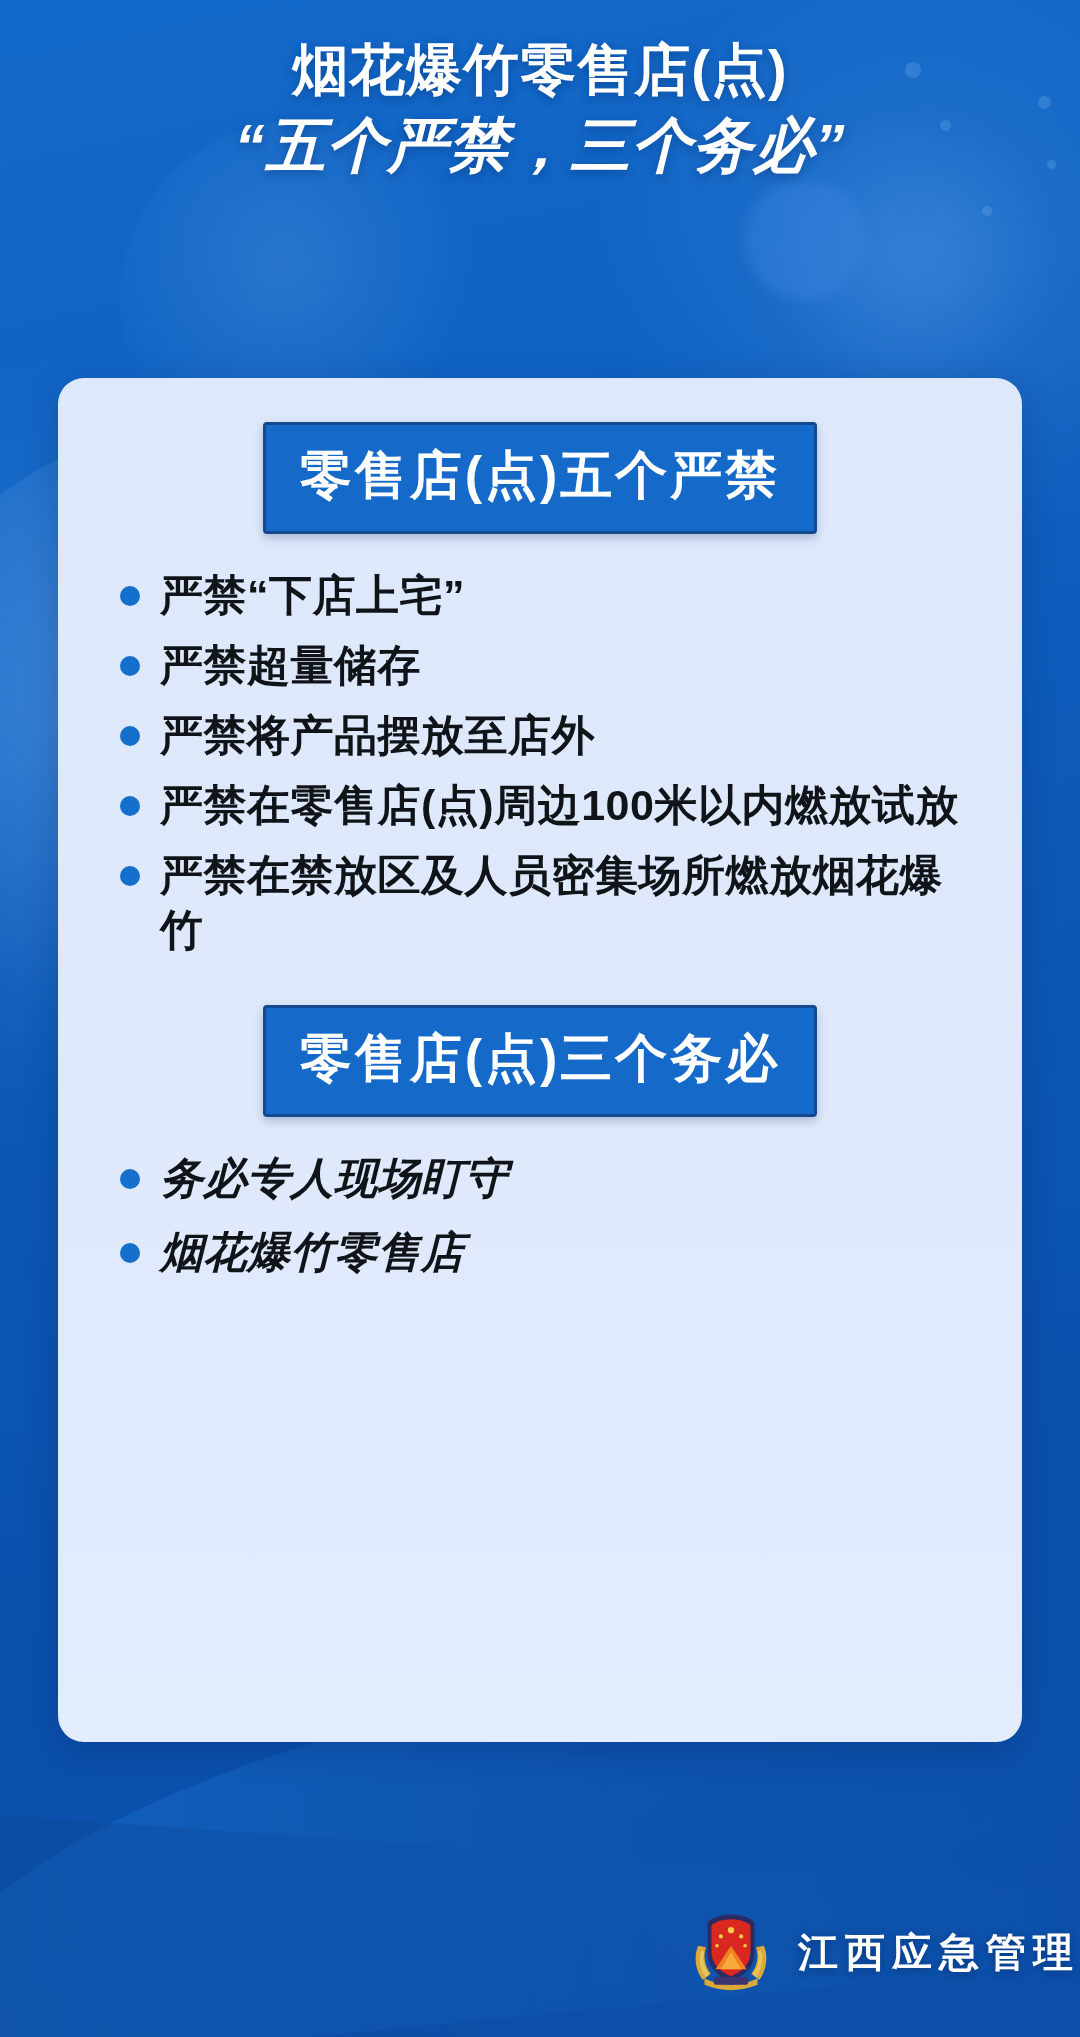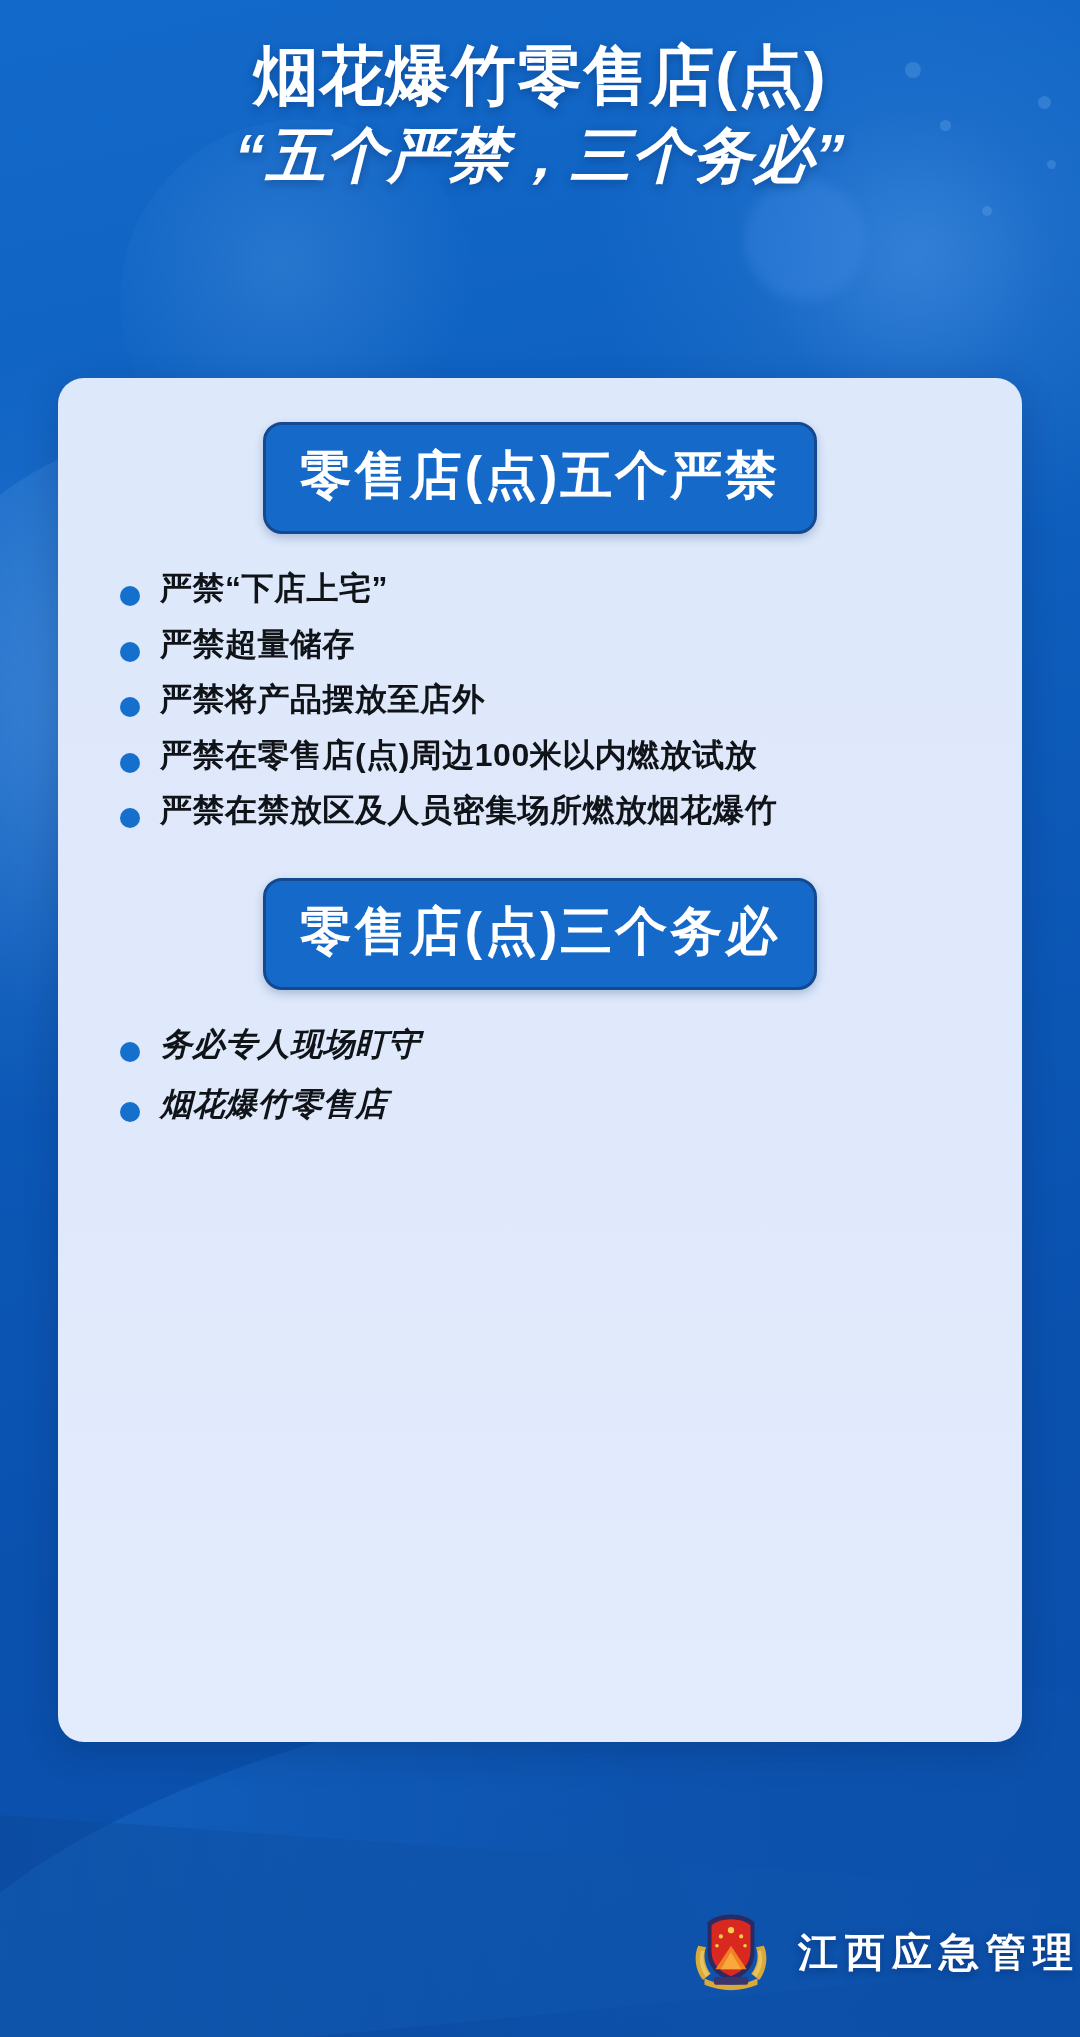--- a/index.html
+++ b/index.html
@@ -48,56 +48,56 @@
   
   #title-block{
     position:absolute; left:0; right:0; top:38px;
     text-align:center; z-index:5;
   }
   .title-line{
     color:#ffffff; font-weight:bold;
     letter-spacing:1px; line-height:1.16;
     text-shadow:0 3px 10px rgba(0,30,80,.35);
   }
-  .tl1{ font-size:65px; }
+  .tl1{ font-size:56px; }
   .tl2{ font-size:60px; margin-top:8px;font-style:italic; }
 
   
   #card{
     position:absolute; left:58px; top:378px; width:964px; height:1364px;
     background:linear-gradient(180deg,#dde8fa 0%, #dfe9fb 55%, #e2ecfd 100%);
     border-radius:26px;
     box-shadow:0 10px 34px rgba(0,25,70,.22);
     z-index:6;
     padding:44px 40px 0 40px;
   }
 
   
   .pill{
     display:inline-block;
     background:#1569c8;
     border:3px solid #15498f;
-    border-radius:19px;
+    border-radius:4px;
     color:#ffffff; font-weight:bold;
     font-size:52px; letter-spacing:3px;
     padding:16px 34px 20px 34px;
     box-shadow:0 4px 10px rgba(10,50,110,.25);
     white-space:nowrap;
   }
   .pill-row{ text-align:center; }
   .pill-row.second{ margin-top:46px; }
 
   
   ul.rules{ list-style:none; margin:34px 0 0 14px; }
   ul.rules li{
     position:relative;
     padding-left:48px;
     margin-bottom:14px;
     color:#101418;
-    font-size:32px;
+    font-size:43px;
     line-height:1.30;
     font-weight:600;
     letter-spacing:.5px;
   }
   ul.rules li::before{
     content:"";
     position:absolute; left:8px; top:18px;
     width:20px; height:20px; border-radius:50%;
     background:#1570cd;
   }

